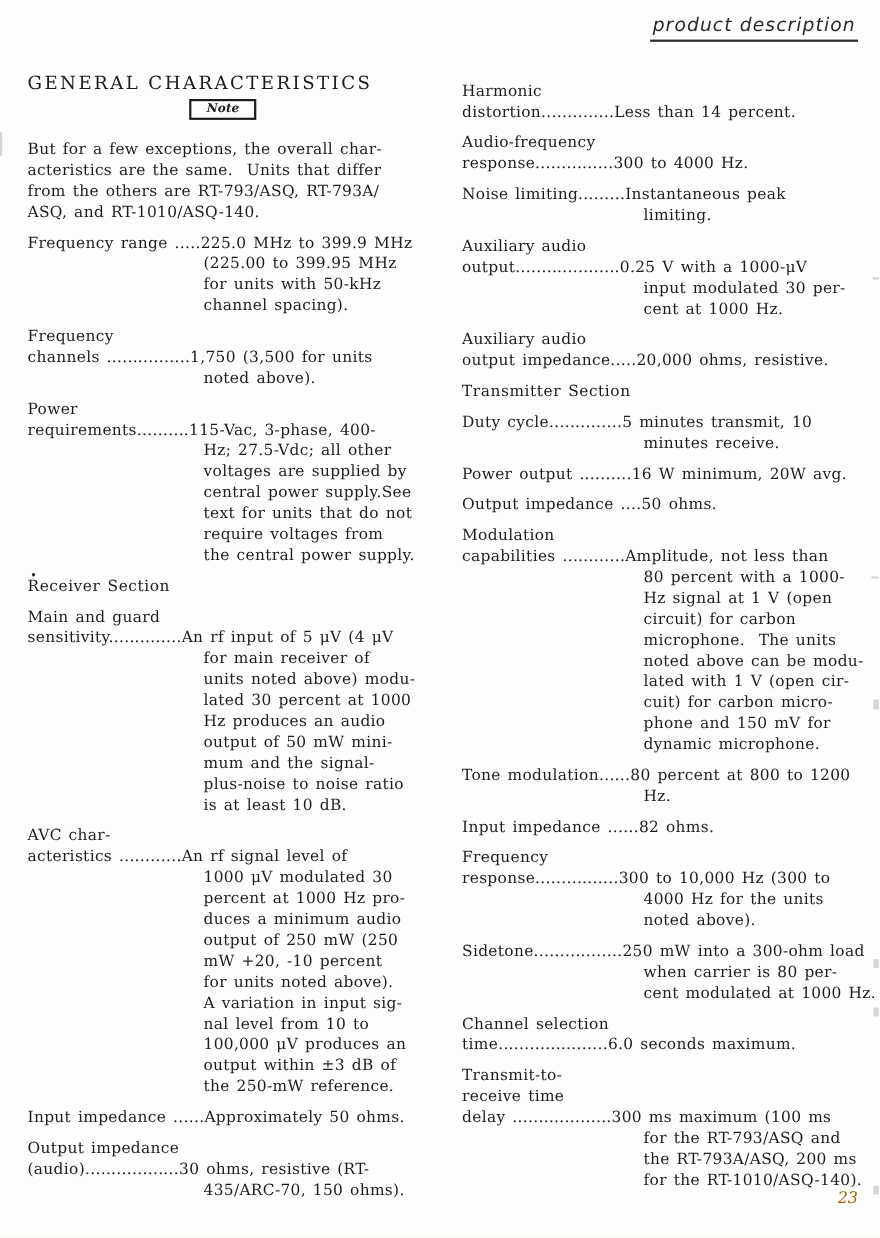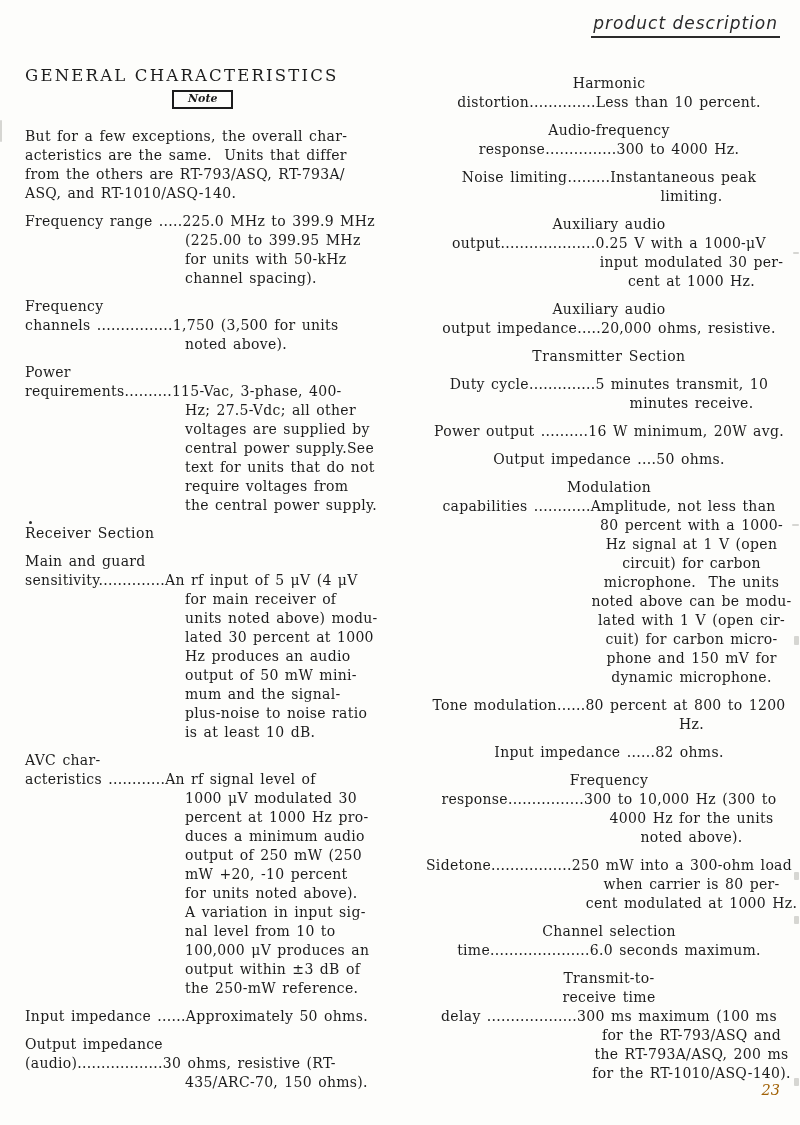--- a/index.html
+++ b/index.html
@@ -44,21 +44,21 @@
     font-size:11px;
   }
   
   .col{
     position:absolute;
     font-size:14px;
     letter-spacing:0.3px;
     word-spacing:1.5px;
   }
   .col-left{left:25px;top:127px;width:368px;}
-  .col-right{left:420px;top:74px;width:378px;text-align:center;}
+  .col-right{left:420px;top:74px;width:378px;}
   .block{margin-top:9px;}
   .block:first-child{margin-top:0;}
   .line{
     white-space:pre;
     height:19px;
     line-height:19px;
   }
   .col-left .line.indent{padding-left:160px;}
   .col-right .line.indent{padding-left:165px;}
   .heading .line{letter-spacing:0.5px;}
@@ -161,21 +161,21 @@
       <div class="block entry">
         <div class="line">Output impedance</div>
         <div class="line">(audio)..................30 ohms, resistive (RT-</div>
         <div class="line indent">435/ARC-70, 150 ohms).</div>
       </div>
     </div>
 
   <div class="col col-right">
       <div class="block entry">
         <div class="line">Harmonic</div>
-        <div class="line">distortion..............Less than 10 percent.</div>
+        <div class="line">distortion..............Less than 14 percent.</div>
       </div>
       <div class="block entry">
         <div class="line">Audio-frequency</div>
         <div class="line">response...............300 to 4000 Hz.</div>
       </div>
       <div class="block entry">
         <div class="line">Noise limiting.........Instantaneous peak</div>
         <div class="line indent">limiting.</div>
       </div>
       <div class="block entry">

